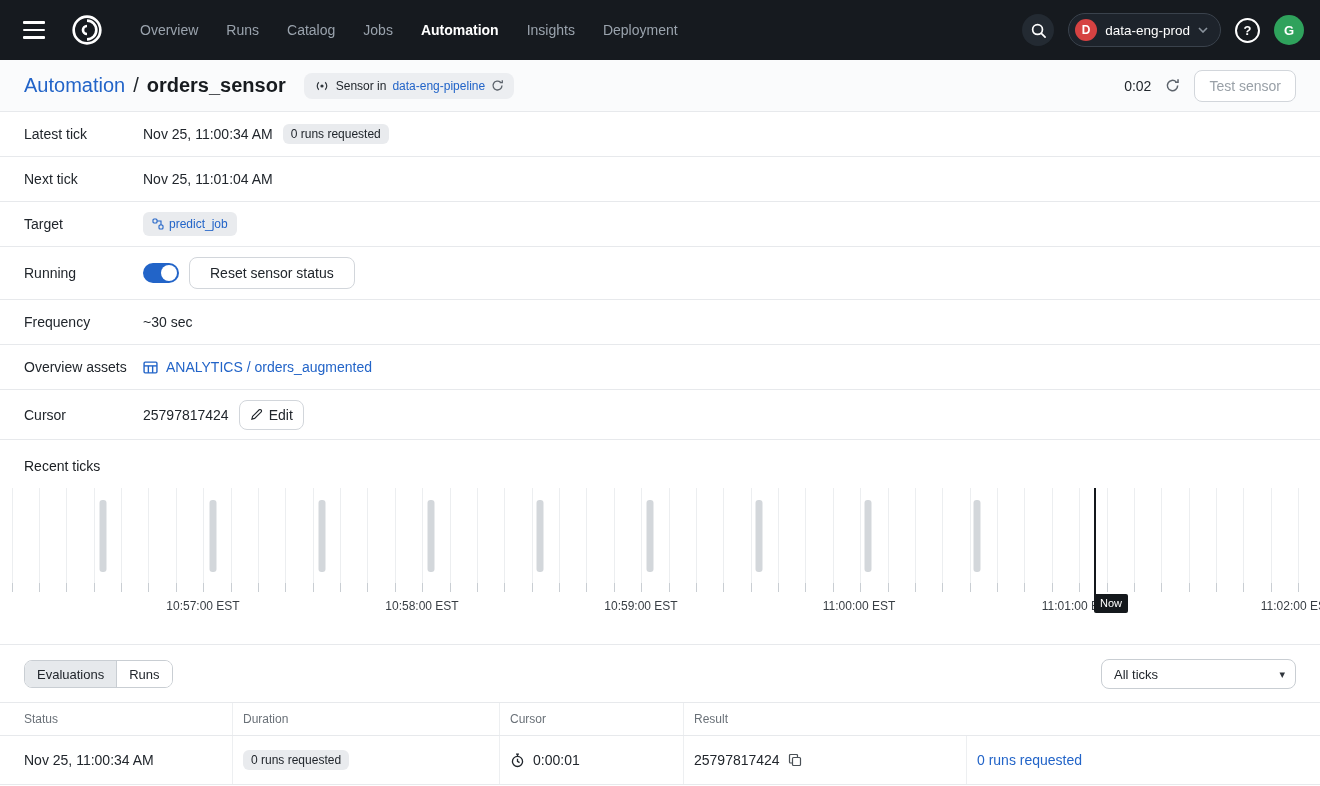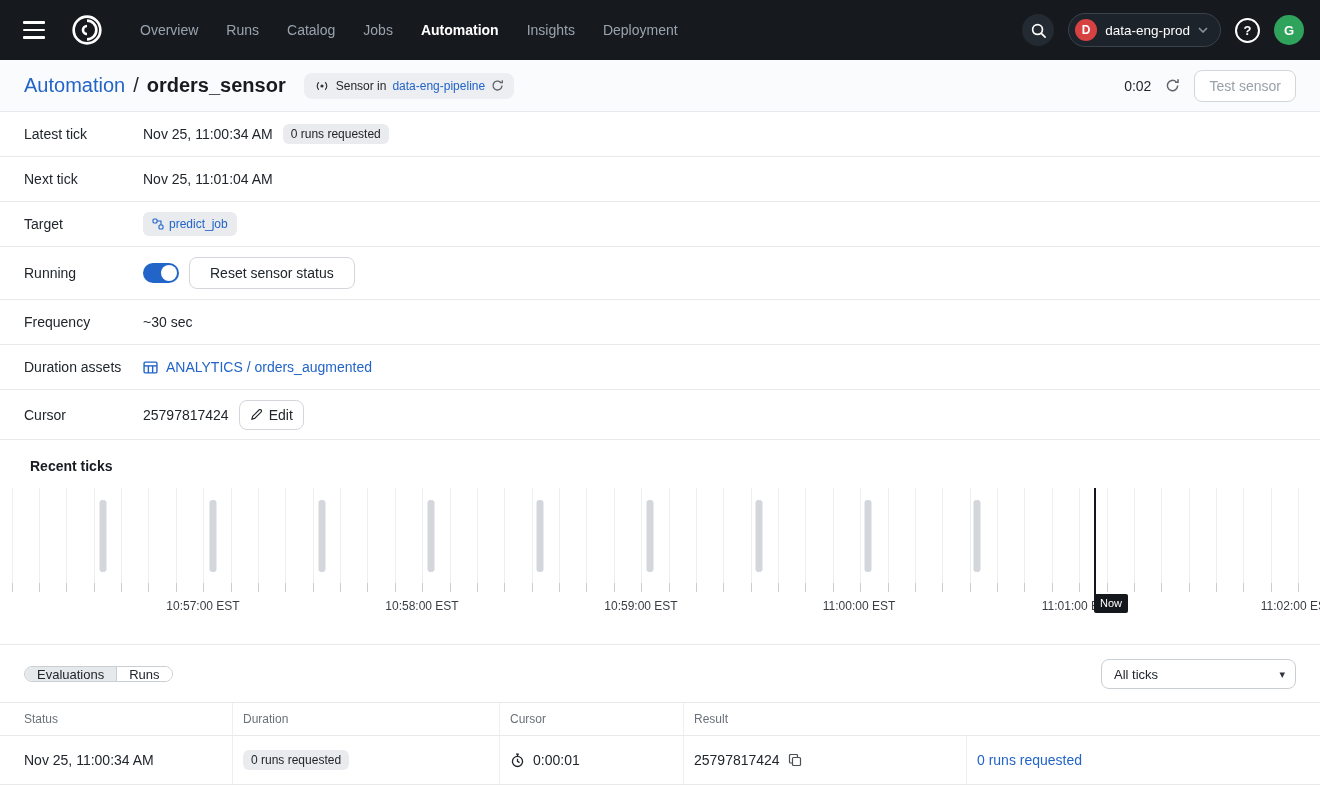--- a/index.html
+++ b/index.html
@@ -63,37 +63,37 @@
   .toggle .knob { position: absolute; top: 2px; left: 2px; width: 16px; height: 16px; border-radius: 50%; background: #fff; }
   .toggle.on .knob { left: 18px; }
   .btn { height: 32px; padding: 0 20px; border: 1px solid #D2D6DB; border-radius: 8px; background: #fff;
     color: #21262C; font-size: 14px; cursor: pointer; display: inline-flex; align-items: center; gap: 6px;
     font-family: "Liberation Sans", "DejaVu Sans", sans-serif; }
   .btn.small { height: 30px; padding: 0 10px; }
   .asset-link { display: flex; align-items: center; gap: 8px; color: #2264C8; font-size: 14px; cursor: pointer; }
 
   
   .ticks-section { padding-top: 18px; }
-  .ticks-title { font-size: 14px; font-weight: 700; color: #181C20; margin: 0 6px 14px; padding: 0 24px; }
+  .ticks-title { font-size: 14px; font-weight: 400; color: #181C20; margin: 0 0 14px; padding: 0 24px; }
   .timeline { position: relative; width: 1320px; }
   .tl-chart { position: relative; height: 95px; overflow: hidden; }
   .tl-grid { position: absolute; top: 0; bottom: 0; width: 1px; background: #ECEEF0; }
   .tl-bar { position: absolute; top: 12px; height: 72px; width: 7px; border-radius: 3px; background: #D3D7DB;
     transform: translateX(-50%); cursor: pointer; }
   .tl-axis { position: relative; height: 13px; }
   .tl-tick { position: absolute; top: 0; height: 9px; width: 1px; background: #C9CED3; }
   .tl-labels { position: relative; height: 22px; }
   .tl-label { position: absolute; top: 3px; transform: translateX(-50%); font-size: 12px; color: #383E44; white-space: nowrap; }
   .tl-now-line { position: absolute; top: 0; height: 112px; width: 2px; background: #14181C; z-index: 2; }
   .tl-now-badge { position: absolute; top: -2px; background: #14181C; color: #fff; font-size: 11px;
     padding: 3px 6px 4px; z-index: 3; border-radius: 2px; }
 
   
   .tabs-row { border-top: 1px solid #E7E9EC; margin-top: 26px; padding: 14px 24px 13px; display: flex; align-items: center; }
-  .tab-group { display: flex; border: 1px solid #C9CED3; border-radius: 8px; overflow: hidden; height: 16px; background: #fff; }
+  .tab-group { display: flex; border: 1px solid #C9CED3; border-radius: 8px; overflow: hidden; height: 28px; background: #fff; }
   .tab { padding: 0 12px; display: flex; align-items: center; font-size: 13px; color: #21262C; background: #fff;
     border: none; cursor: pointer; font-family: "Liberation Sans", "DejaVu Sans", sans-serif; }
   .tab.active { background: #E6E9EC; }
   .tab + .tab { border-left: 1px solid #C9CED3; }
   .ticks-filter { margin-left: auto; display: flex; align-items: center; justify-content: space-between; width: 195px;
     height: 30px; border: 1px solid #C9CED3; border-radius: 8px; padding: 0 10px 0 12px; font-size: 13px;
     background: #fff; cursor: pointer; color: #21262C; }
   .ticks-filter .caret { color: #30363C; font-size: 11px; }
 
   .eval-table { width: 1320px; border-top: 1px solid #E7E9EC; }
@@ -222,21 +222,21 @@
       <button class="btn">Reset sensor status</button>
     </div>
   </div>
   <div class="detail-row">
     <div class="detail-label">Frequency</div>
     <div class="detail-value">
       <span>~30 sec</span>
     </div>
   </div>
   <div class="detail-row">
-    <div class="detail-label">Duration assets</div>
+    <div class="detail-label">Overview assets</div>
     <div class="detail-value">
       <span class="asset-link">
         <svg width="15" height="15" viewBox="0 0 14 14">
           <rect x="1" y="2" width="12" height="10" rx="1" fill="none" stroke="currentColor" stroke-width="1.3"></rect>
           <line x1="1" y1="5.5" x2="13" y2="5.5" stroke="currentColor" stroke-width="1.3"></line>
           <line x1="5" y1="5.5" x2="5" y2="12" stroke="currentColor" stroke-width="1.3"></line>
           <line x1="9" y1="5.5" x2="9" y2="12" stroke="currentColor" stroke-width="1.3"></line>
         </svg>
         <span>ANALYTICS / orders_augmented</span>
       </span>

